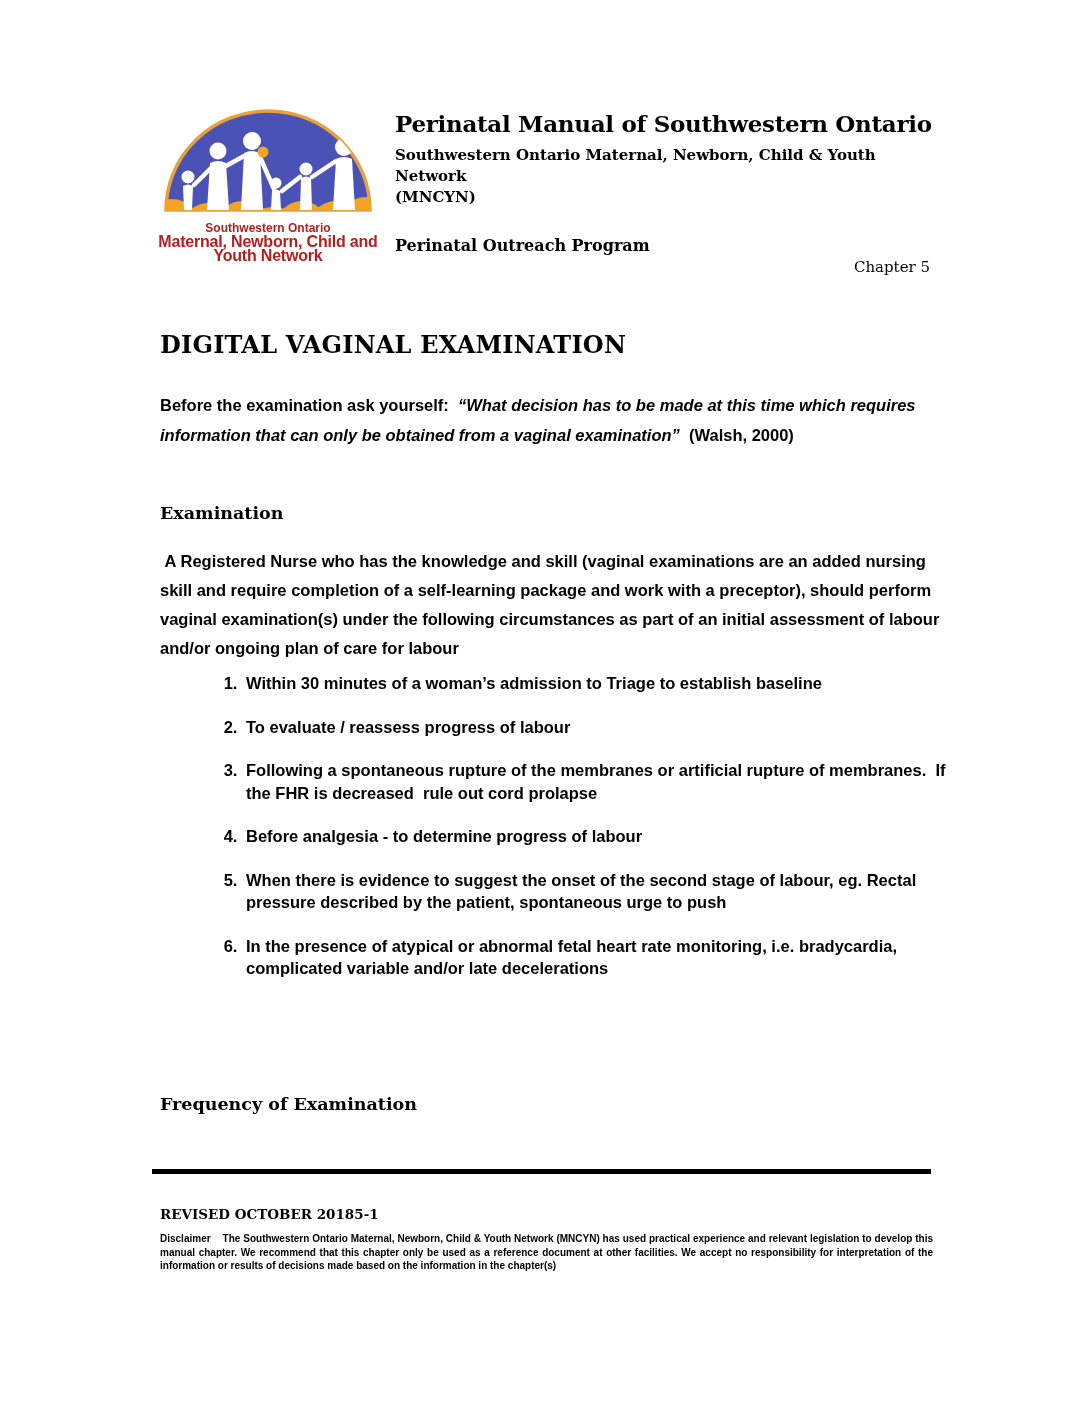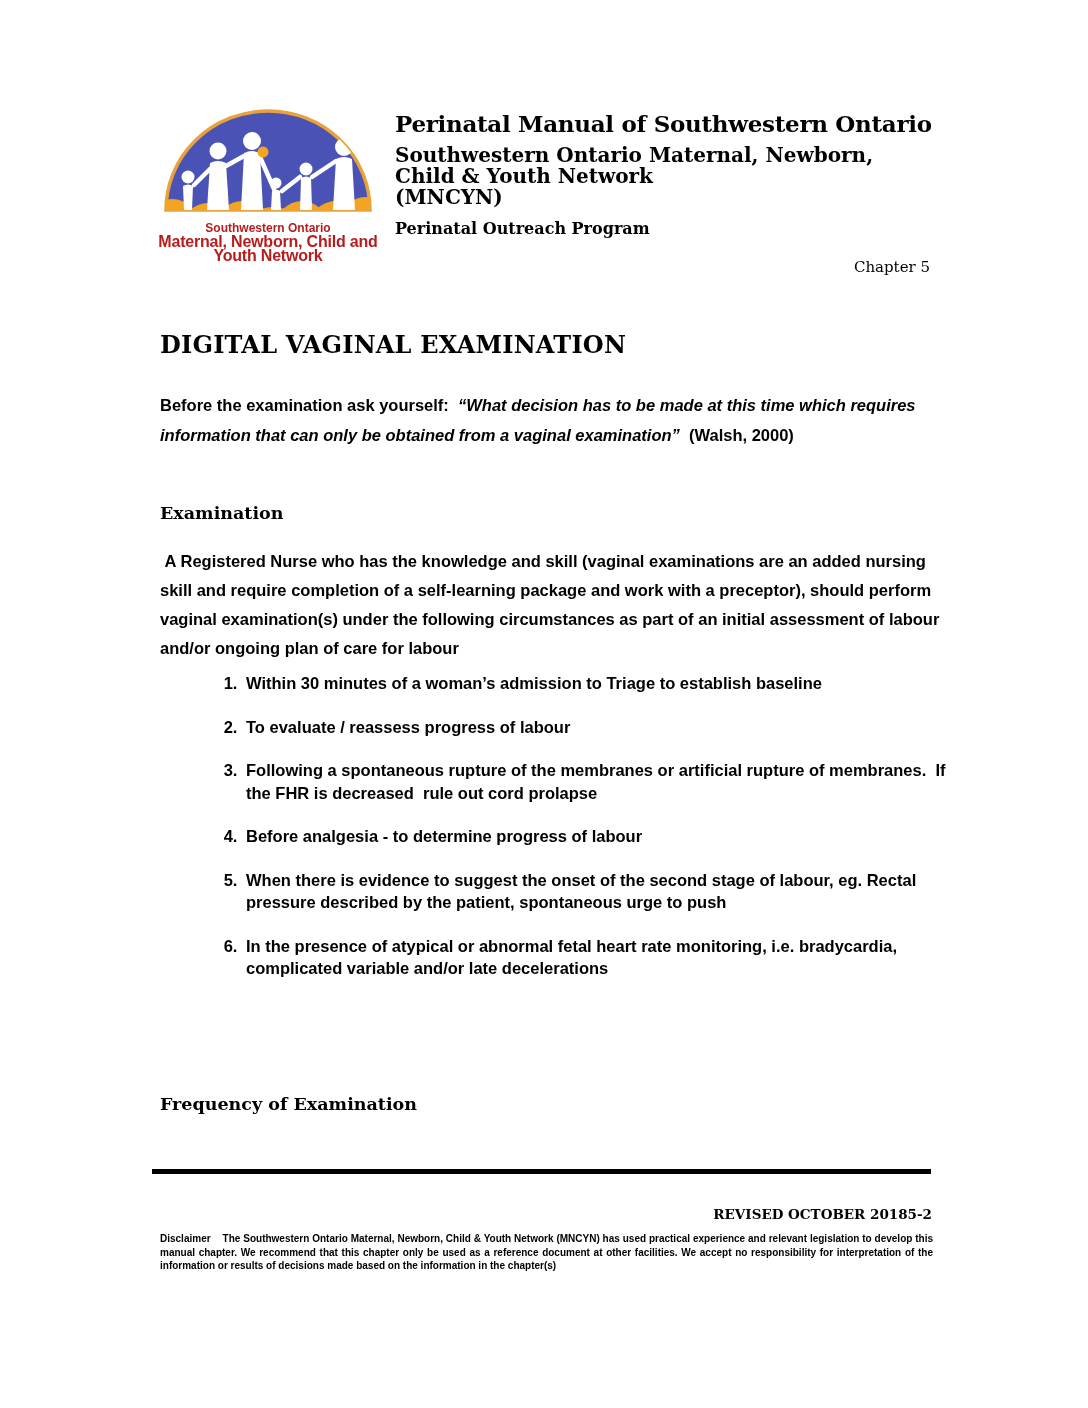--- a/index.html
+++ b/index.html
@@ -16,22 +16,22 @@
 
   
   .logo-block { position: absolute; left: 148px; top: 103px; width: 240px; text-align: center; }
   .logo-caption { margin-top: 2px; font-family: "Liberation Sans", sans-serif; font-weight: bold; color: #b91c1c; }
   .logo-caption .cap1 { font-size: 12px; line-height: 14px; }
   .logo-caption .cap2 { font-size: 16px; line-height: 14px; letter-spacing: -0.2px; }
 
   
   .header-block { position: absolute; left: 395px; top: 110px; width: 537px; text-align: left; font-family: "DejaVu Serif", serif; }
   .h-title { font-size: 23px; font-weight: bold; line-height: 28px; letter-spacing: -0.3px; }
-  .h-network { margin-top: 7px; font-size: 20px; font-weight: bold; line-height: 21px; }
-  .h-program { margin-top: 11px; font-size: 16px; font-weight: bold; line-height: 20px; }
+  .h-network { margin-top: 7px; font-size: 15px; font-weight: bold; line-height: 21px; }
+  .h-program { margin-top: 28px; font-size: 16px; font-weight: bold; line-height: 20px; }
 
   .chapter { position: absolute; right: 158px; top: 258px; font-family: "DejaVu Serif", serif; font-size: 15px; font-weight: normal; }
 
   
   .doc-title { position: absolute; left: 160px; top: 330px; font-family: "DejaVu Serif", serif; font-size: 24px; font-weight: bold; letter-spacing: 0.2px; }
 
   .intro { position: absolute; left: 160px; top: 390px; width: 772px;
            font-size: 16.5px; font-weight: bold; line-height: 30px; white-space: pre-wrap; }
   .intro .quote { font-style: italic; }
 
@@ -43,21 +43,21 @@
                font-size: 16.5px; font-weight: bold; line-height: 29px; white-space: pre-wrap; }
 
   .indication-list { position: absolute; left: 176px; top: 672px; width: 778px; }
   .indication-list ol { padding-left: 66px; list-style: decimal; }
   .indication-list li { font-size: 16.5px; font-weight: bold; line-height: 22.5px;
                         margin-bottom: 21px; padding-left: 4px; white-space: pre-wrap; }
 
   
   .footer-rule { position: absolute; left: 152px; top: 1169px; width: 779px; height: 5px; background: #000000; }
   .footer-row { position: absolute; left: 160px; top: 1206px; width: 772px;
-                display: flex; justify-content: flex-end;
+                display: flex; justify-content: flex-start;
                 font-family: "DejaVu Serif", serif; font-size: 13.5px; font-weight: bold; }
   .disclaimer { position: absolute; left: 160px; top: 1232px; width: 773px;
                 font-size: 10px; font-weight: bold; line-height: 13.5px; text-align: justify; }
   .disclaimer .dlabel { margin-right: 12px; }
 </style>
 </head>
 <body>
 
 <div class="page">
 
@@ -137,17 +137,17 @@
       <li>When there is evidence to suggest the onset of the second stage of labour, eg. Rectal pressure described by the patient, spontaneous urge to push</li>
       <li>In the presence of atypical or abnormal fetal heart rate monitoring, i.e. bradycardia, complicated variable and/or late decelerations</li>
     </ol>
   </div>
 
   <h2 class="sec-heading heading-frequency">Frequency of Examination</h2>
 
   <div class="footer-rule"></div>
   <div class="footer-row">
     <span>REVISED OCTOBER 2018</span>
-    <span>5-2</span>
+    <span>5-1</span>
   </div>
   <p class="disclaimer"><span class="dlabel">Disclaimer</span><span>The Southwestern Ontario Maternal, Newborn, Child &amp; Youth Network (MNCYN) has used practical experience and relevant legislation to develop this manual chapter. We recommend that this chapter only be used as a reference document at other facilities. We accept no responsibility for interpretation of the information or results of decisions made based on the information in the chapter(s)</span></p>
 
 </div>
 
 </body></html>

